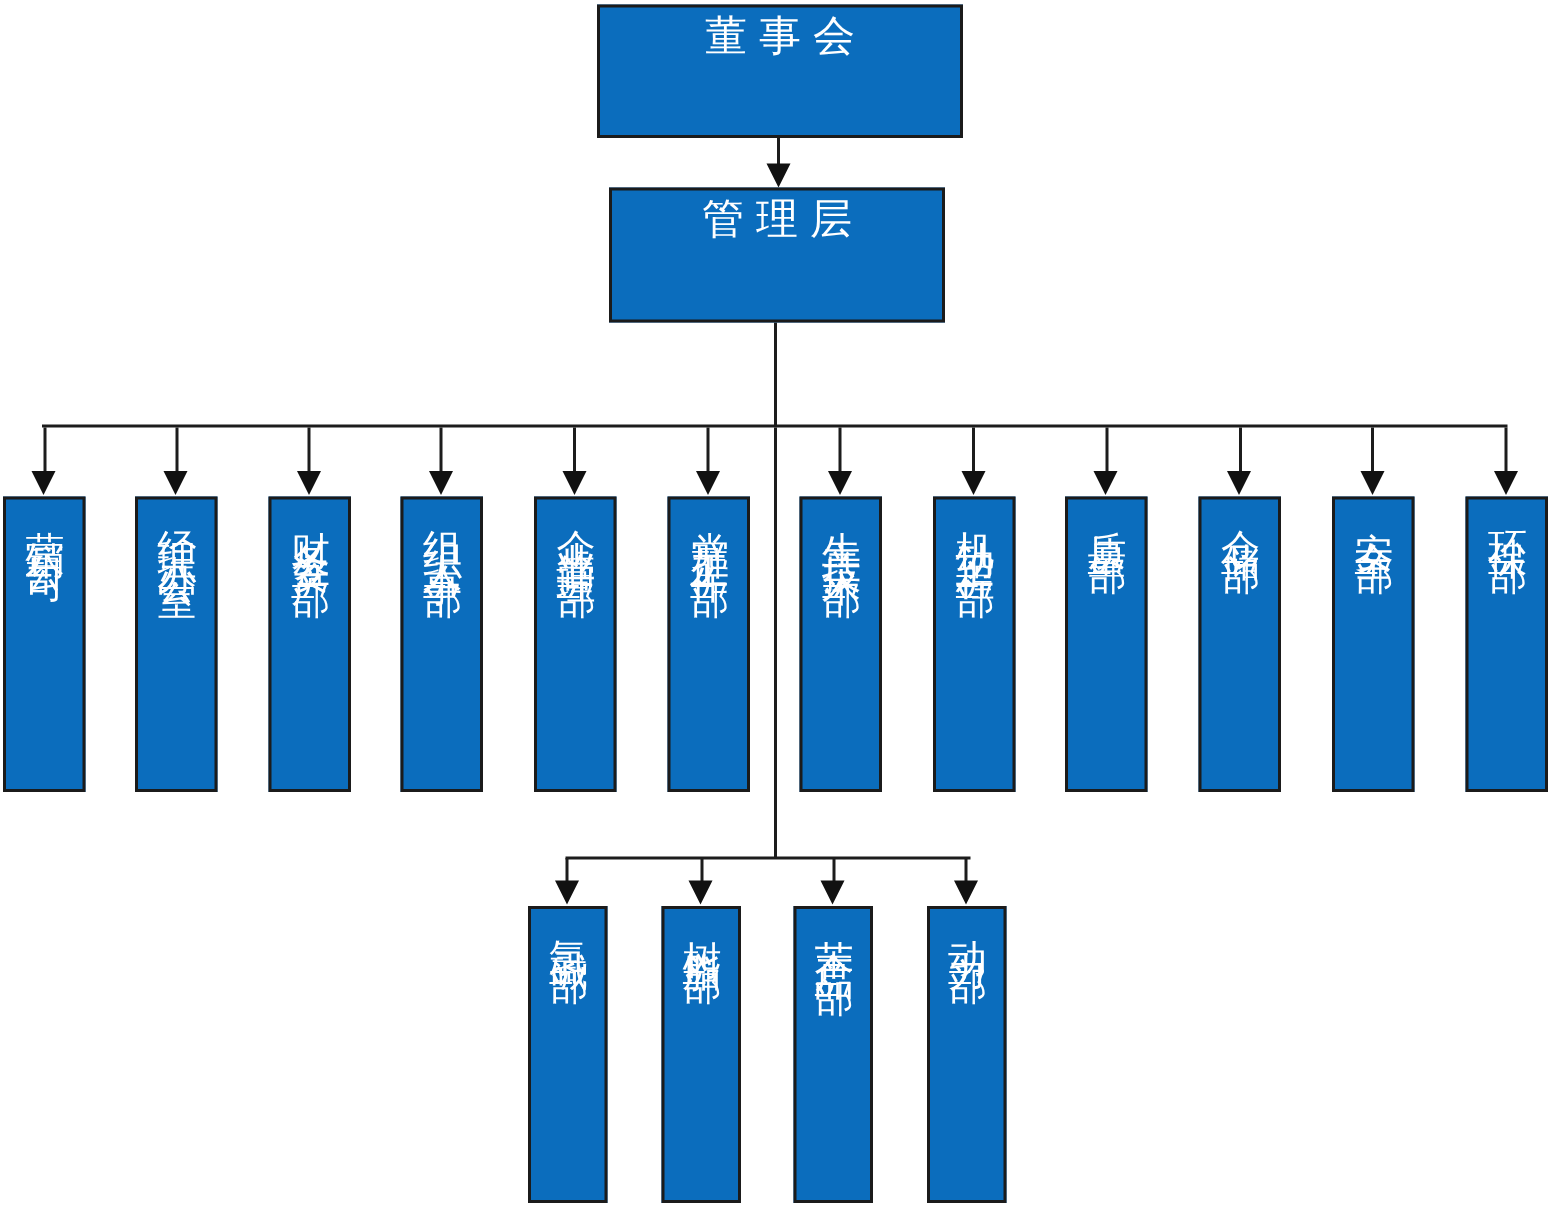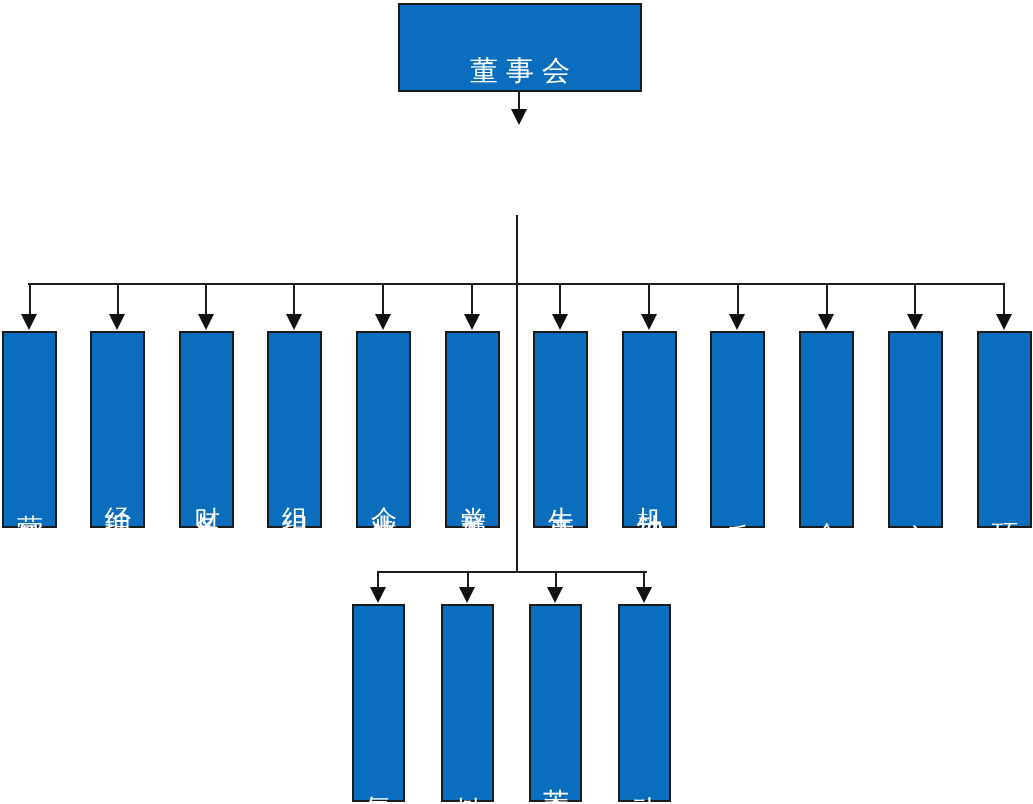--- a/index.html
+++ b/index.html
@@ -10,21 +10,21 @@
     background: #ffffff;
     font-family: "Liberation Serif", "DejaVu Serif", serif;
     overflow: hidden;
   }
   .node {
     position: absolute;
     box-sizing: border-box;
     background: #0B6DBD;
     border: 2px solid #1b1b1b;
     display: flex;
-    align-items: flex-end;
+    align-items: flex-start;
     justify-content: center;
     color: #ffffff;
   }
   .node-h span {
     font-size: 28px;
     letter-spacing: 8px;
     text-indent: 8px;
     white-space: nowrap;
     font-weight: 400;
   }
@@ -90,20 +90,23 @@
   <div class="vline" style="left:467px;top:572px;height:16px"></div>
   <div class="arrow" style="left:459px;top:587px"></div>
   <div class="vline" style="left:555px;top:572px;height:16px"></div>
   <div class="arrow" style="left:547px;top:587px"></div>
   <div class="vline" style="left:643px;top:572px;height:16px"></div>
   <div class="arrow" style="left:636px;top:587px"></div>
 
   <div class="node node-h" style="left:398px;top:3px;width:244px;height:89px">
     <span>董事会</span>
   </div>
+  <div class="node node-h" style="left:406px;top:125px;width:224px;height:90px">
+    <span>管理层</span>
+  </div>
 
   <div class="node node-v" style="left:2px;top:331px;width:55px;height:197px">
     <span>营销公司</span>
   </div>
   <div class="node node-v" style="left:90px;top:331px;width:55px;height:197px">
     <span>经理办公室</span>
   </div>
   <div class="node node-v" style="left:179px;top:331px;width:55px;height:197px">
     <span>财务资产部</span>
   </div>

